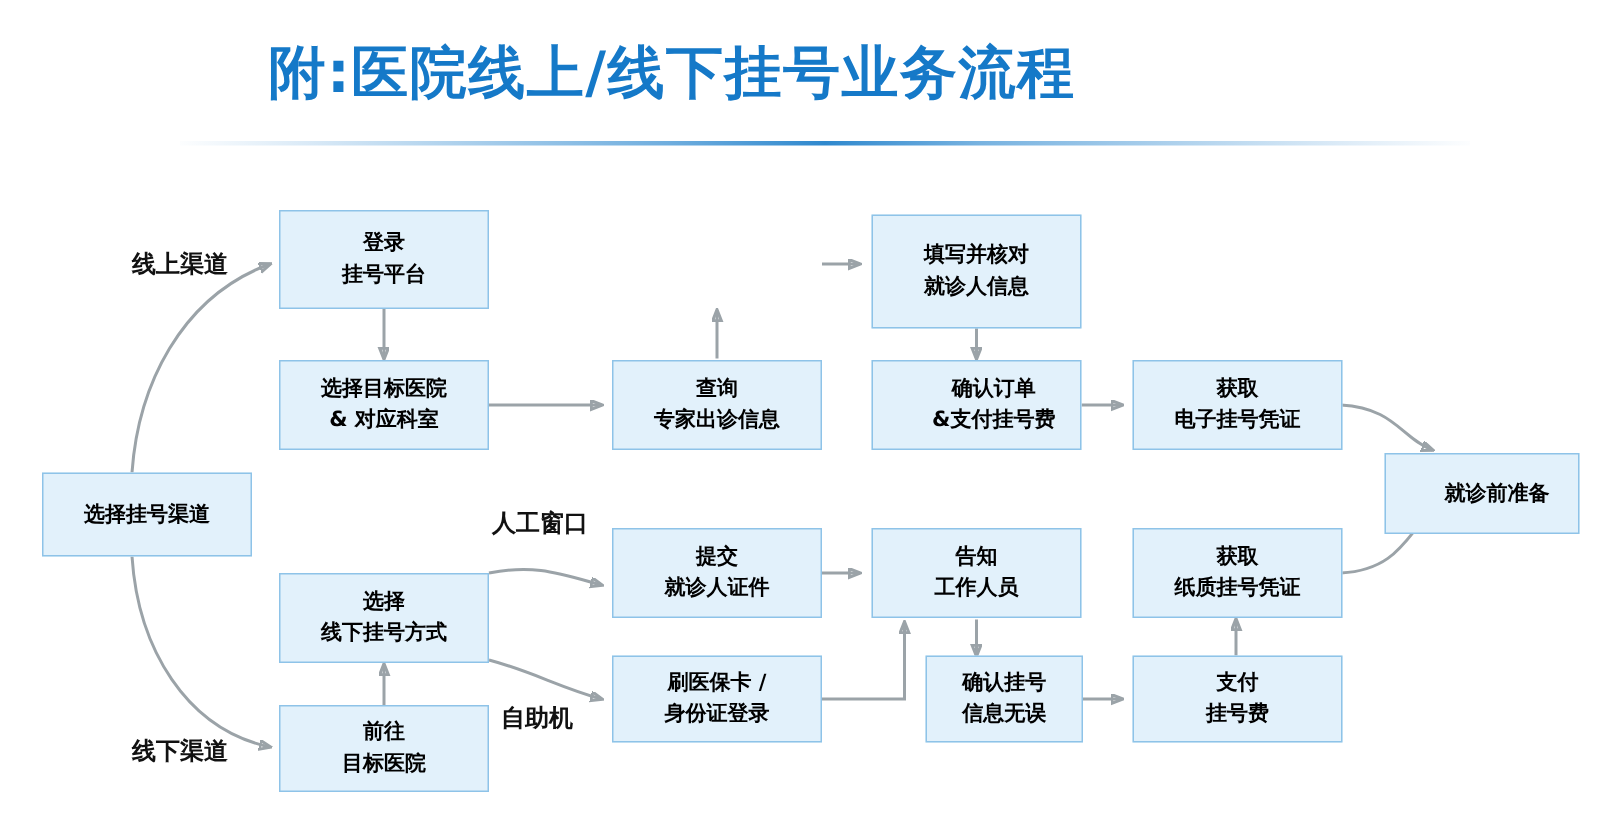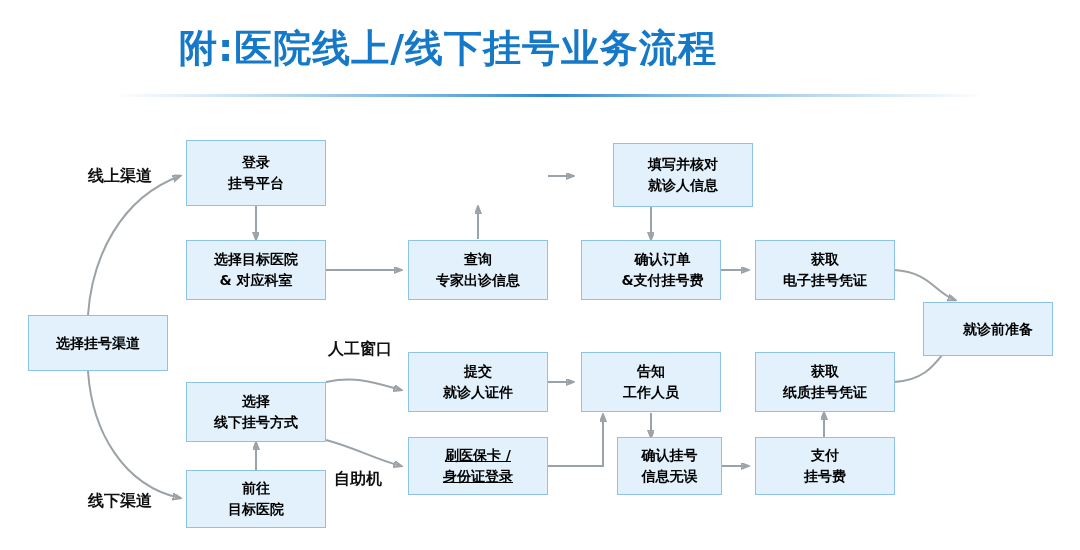--- a/index.html
+++ b/index.html
@@ -146,21 +146,21 @@
   <div class="node" style="left:186px; top:140px; width:140px; height:66px;">登录
 挂号平台</div>
 
   <div class="node" style="left:186px; top:240px; width:140px; height:60px;">选择目标医院
 &amp; 对应科室</div>
 
   <div class="node" style="left:408px; top:240px; width:140px; height:60px;">查询
 专家出诊信息</div>
 
 
-  <div class="node" style="left:581px; top:143px; width:140px; height:64px;margin-left:32px;">填写并核对
+  <div class="node" style="left:581px; top:143px; width:140px; height:76px;">填写并核对
 就诊人信息</div>
 
   <div class="node" style="left:581px; top:240px; width:140px; height:60px;padding-left:27px;">确认订单
 &amp;支付挂号费</div>
 
   <div class="node" style="left:755px; top:240px; width:140px; height:60px;">获取
 电子挂号凭证</div>
 
   <div class="node" style="left:923px; top:302px; width:130px; height:54px;padding-left:24px;">就诊前准备</div>
 
@@ -169,21 +169,21 @@
 
   <div class="node" style="left:186px; top:470px; width:140px; height:58px;">前往
 目标医院</div>
 
   <div class="node" style="left:408px; top:352px; width:140px; height:60px;">提交
 就诊人证件</div>
 
   <div class="node" style="left:581px; top:352px; width:140px; height:60px;">告知
 工作人员</div>
 
-  <div class="node" style="left:408px; top:437px; width:140px; height:58px;text-decoration:underline;">刷医保卡 /
+  <div class="node" style="left:408px; top:437px; width:140px; height:58px;">刷医保卡 /
 身份证登录</div>
 
   <div class="node" style="left:617px; top:437px; width:105px; height:58px;">确认挂号
 信息无误</div>
 
   <div class="node" style="left:755px; top:437px; width:140px; height:58px;">支付
 挂号费</div>
 
   <div class="node" style="left:755px; top:352px; width:140px; height:60px;">获取
 纸质挂号凭证</div>

